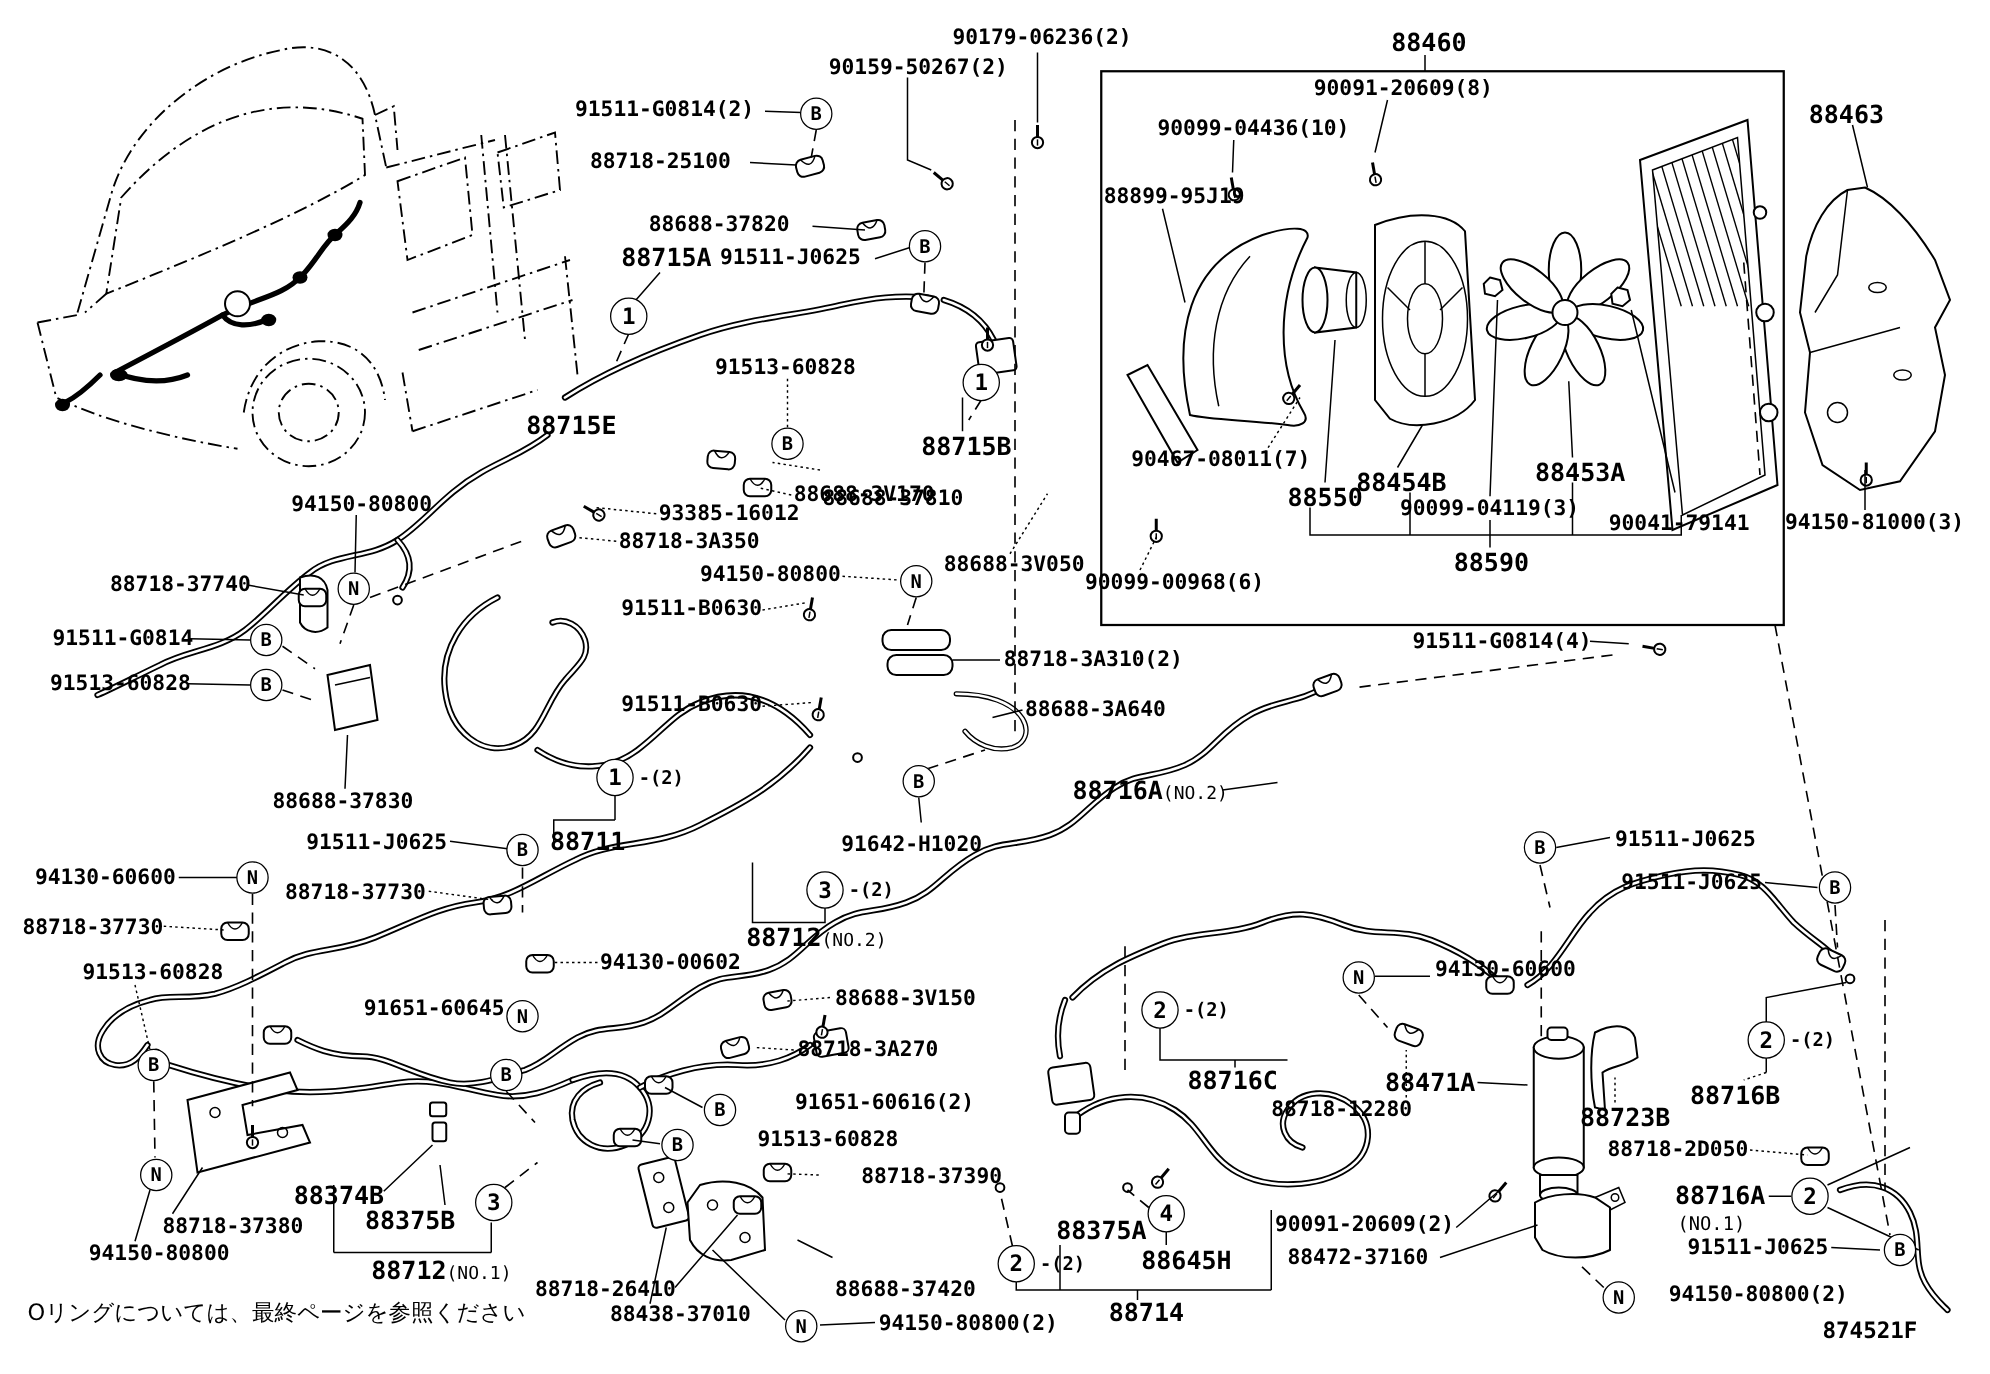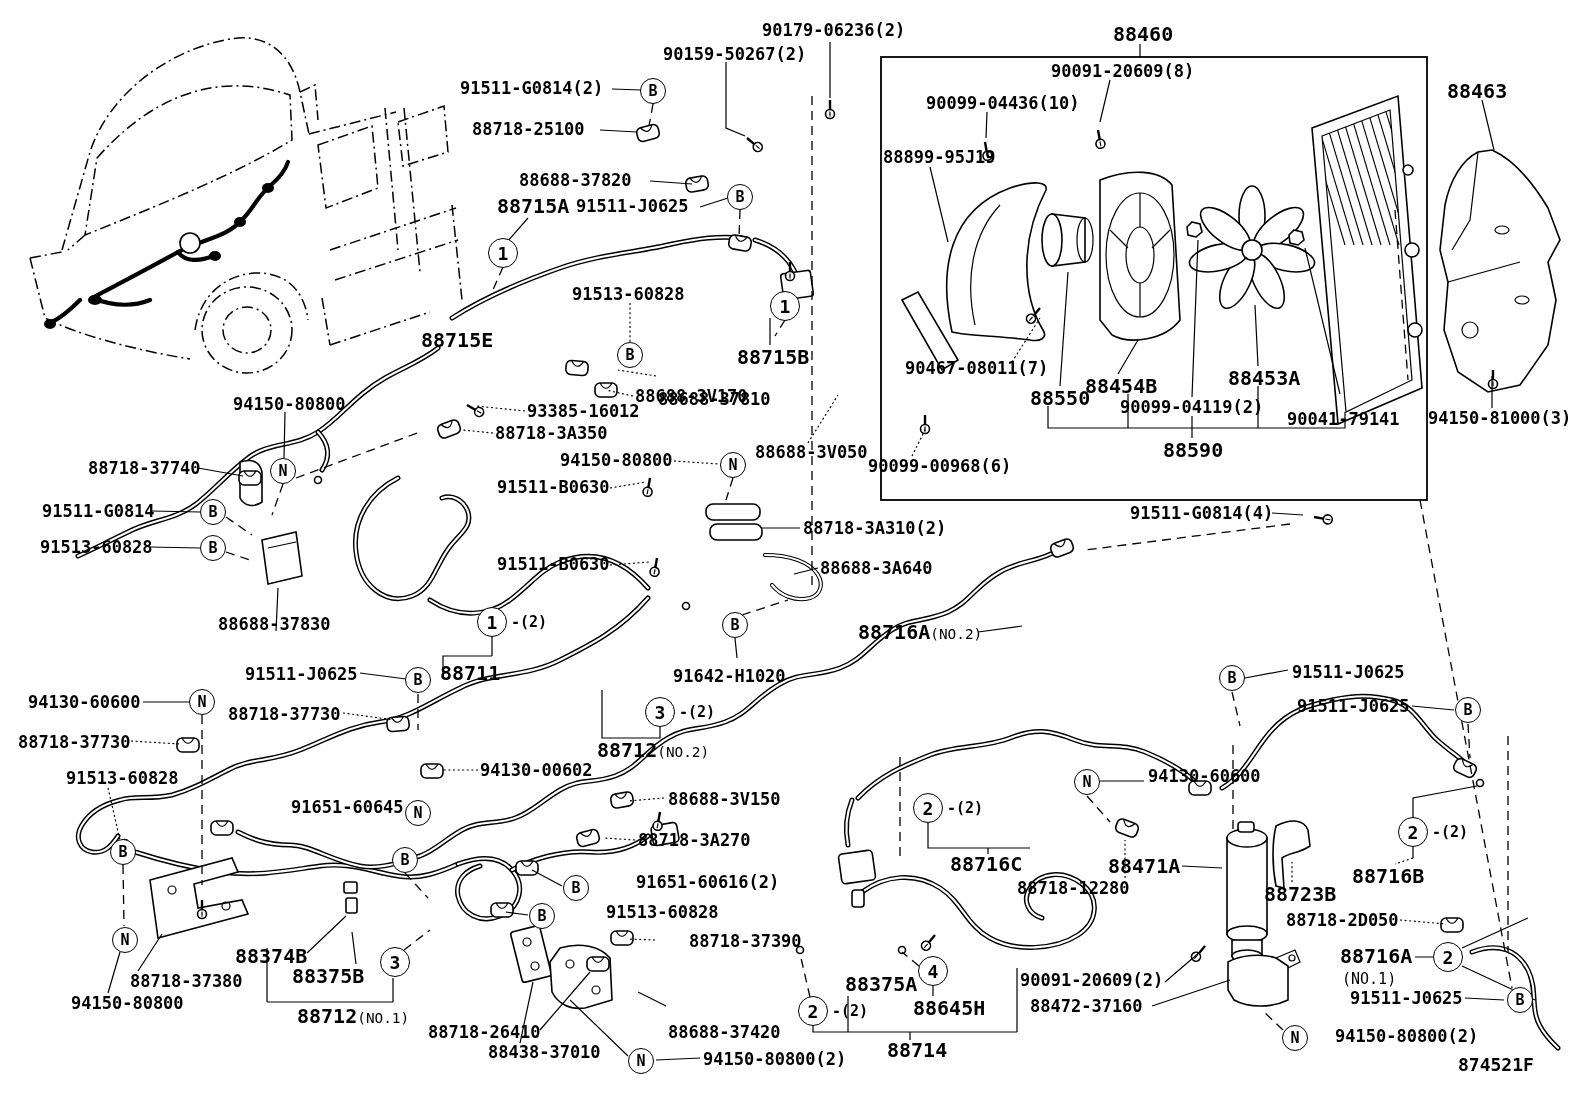--- a/index.html
+++ b/index.html
@@ -407,20 +407,21 @@
     <path class="lnd" d="M808,443 L838,395 M912,456 L926,428 M1012,362 L1040,318 M343,713 L394,720 M131,741 L180,744 M108,788 L120,840"></path>
     <path class="lnd" d="M478,770 L442,770 M664,798 L628,801 M635,840 L604,838 M655,940 L628,939 M1125,878 L1125,840 M1292,882 L1292,862 M1400,920 L1446,924 M1413,858 L1395,864"></path>
 
     <path class="lnD" d="M812,96 L812,585 M1420,500 L1512,988 M900,757 L900,858 M1508,736 L1508,952 M1290,524 L1085,550 M296,478 L420,432"></path>
     <path class="lnD" d="M653,104 L649,126 M740,210 L739,238 M226,517 L252,535 M226,552 L250,560 M283,484 L272,515 M733,478 L726,500 M503,267 L492,292" stroke-dasharray="5 4"></path>
     <path class="lnD" d="M418,694 L418,730 M202,715 L202,885 M123,865 L124,926 M405,873 L428,898 M742,615 L788,600 M1232,692 L1240,726 M1468,724 L1470,758" stroke-dasharray="5 4"></path>
     <path class="lnD" d="M1087,796 L1110,822 M1233,745 L1233,830 M919,966 L902,952 M404,950 L430,930 M810,997 L801,958 M1283,1030 L1262,1010 M785,320 L775,336" stroke-dasharray="5 4"></path>
   </g>
 </svg>
 
+<div id="footer-note">Oリングについては、最終ページを参照ください</div>
 <div id="drawing-number">874521F</div>
 <div id="labels-layer">
       <div class="plabel" style="left: 762px; top: 22px; font-size: 17px;">90179-06236(2)</div>
       <div class="plabel" style="left: 663px; top: 46px; font-size: 17px;">90159-50267(2)</div>
       <div class="plabel" style="left: 460px; top: 80px; font-size: 17px;">91511-G0814(2)</div>
       <div class="plabel" style="left: 472px; top: 121px; font-size: 17px;">88718-25100</div>
       <div class="plabel" style="left: 519px; top: 172px; font-size: 17px;">88688-37820</div>
       <div class="plabel" style="left: 497px; top: 196px; font-size: 20px;">88715A</div>
       <div class="plabel" style="left: 576px; top: 198px; font-size: 17px;">91511-J0625</div>
       <div class="plabel" style="left: 1113px; top: 24px; font-size: 20px;">88460</div>
@@ -433,29 +434,29 @@
       <div class="plabel" style="left: 421px; top: 330px; font-size: 20px;">88715E</div>
       <div class="plabel" style="left: 737px; top: 347px; font-size: 20px;">88715B</div>
       <div class="plabel" style="left: 658px; top: 367px; font-size: 17px; margin-top: 24px;">88688-37810</div>
       <div class="plabel" style="left: 635px; top: 388px; font-size: 17px;">88688-3V170</div>
       <div class="plabel" style="left: 527px; top: 403px; font-size: 17px;">93385-16012</div>
       <div class="plabel" style="left: 495px; top: 425px; font-size: 17px;">88718-3A350</div>
       <div class="plabel" style="left: 233px; top: 396px; font-size: 17px;">94150-80800</div>
       <div class="plabel" style="left: 88px; top: 460px; font-size: 17px;">88718-37740</div>
       <div class="plabel" style="left: 42px; top: 503px; font-size: 17px;">91511-G0814</div>
       <div class="plabel" style="left: 40px; top: 539px; font-size: 17px;">91513-60828</div>
-      <div class="plabel" style="left: 218px; top: 616px; font-size: 17px;">88688-37830</div>
+      <div class="plabel" style="left: 218px; top: 633px; font-size: 17px;">88688-37830</div>
       <div class="plabel" style="left: 560px; top: 452px; font-size: 17px;">94150-80800</div>
       <div class="plabel" style="left: 755px; top: 444px; font-size: 17px;">88688-3V050</div>
       <div class="plabel" style="left: 868px; top: 458px; font-size: 17px;">90099-00968(6)</div>
       <div class="plabel" style="left: 905px; top: 360px; font-size: 17px;">90467-08011(7)</div>
       <div class="plabel" style="left: 1030px; top: 388px; font-size: 20px;">88550</div>
       <div class="plabel" style="left: 1085px; top: 376px; font-size: 20px;">88454B</div>
       <div class="plabel" style="left: 1228px; top: 368px; font-size: 20px;">88453A</div>
-      <div class="plabel" style="left: 1120px; top: 399px; font-size: 17px;">90099-04119(2)</div>
+      <div class="plabel" style="left: 1120px; top: 399px; font-size: 17px;">90099-04119(3)</div>
       <div class="plabel" style="left: 1287px; top: 396px; font-size: 17px; margin-top: 15px;">90041-79141</div>
       <div class="plabel" style="left: 1163px; top: 440px; font-size: 20px;">88590</div>
       <div class="plabel" style="left: 497px; top: 479px; font-size: 17px;">91511-B0630</div>
       <div class="plabel" style="left: 497px; top: 556px; font-size: 17px;">91511-B0630</div>
       <div class="plabel" style="left: 803px; top: 520px; font-size: 17px;">88718-3A310(2)</div>
       <div class="plabel" style="left: 820px; top: 560px; font-size: 17px;">88688-3A640</div>
       <div class="plabel" style="left: 440px; top: 663px; font-size: 20px;">88711</div>
       <div class="plabel" style="left: 673px; top: 668px; font-size: 17px;">91642-H1020</div>
       <div class="plabel" style="left: 597px; top: 740px; font-size: 20px;">88712<span class="sfx">(NO.2)</span></div>
       <div class="plabel" style="left: 858px; top: 622px; font-size: 20px;">88716A<span class="sfx">(NO.2)</span></div>

